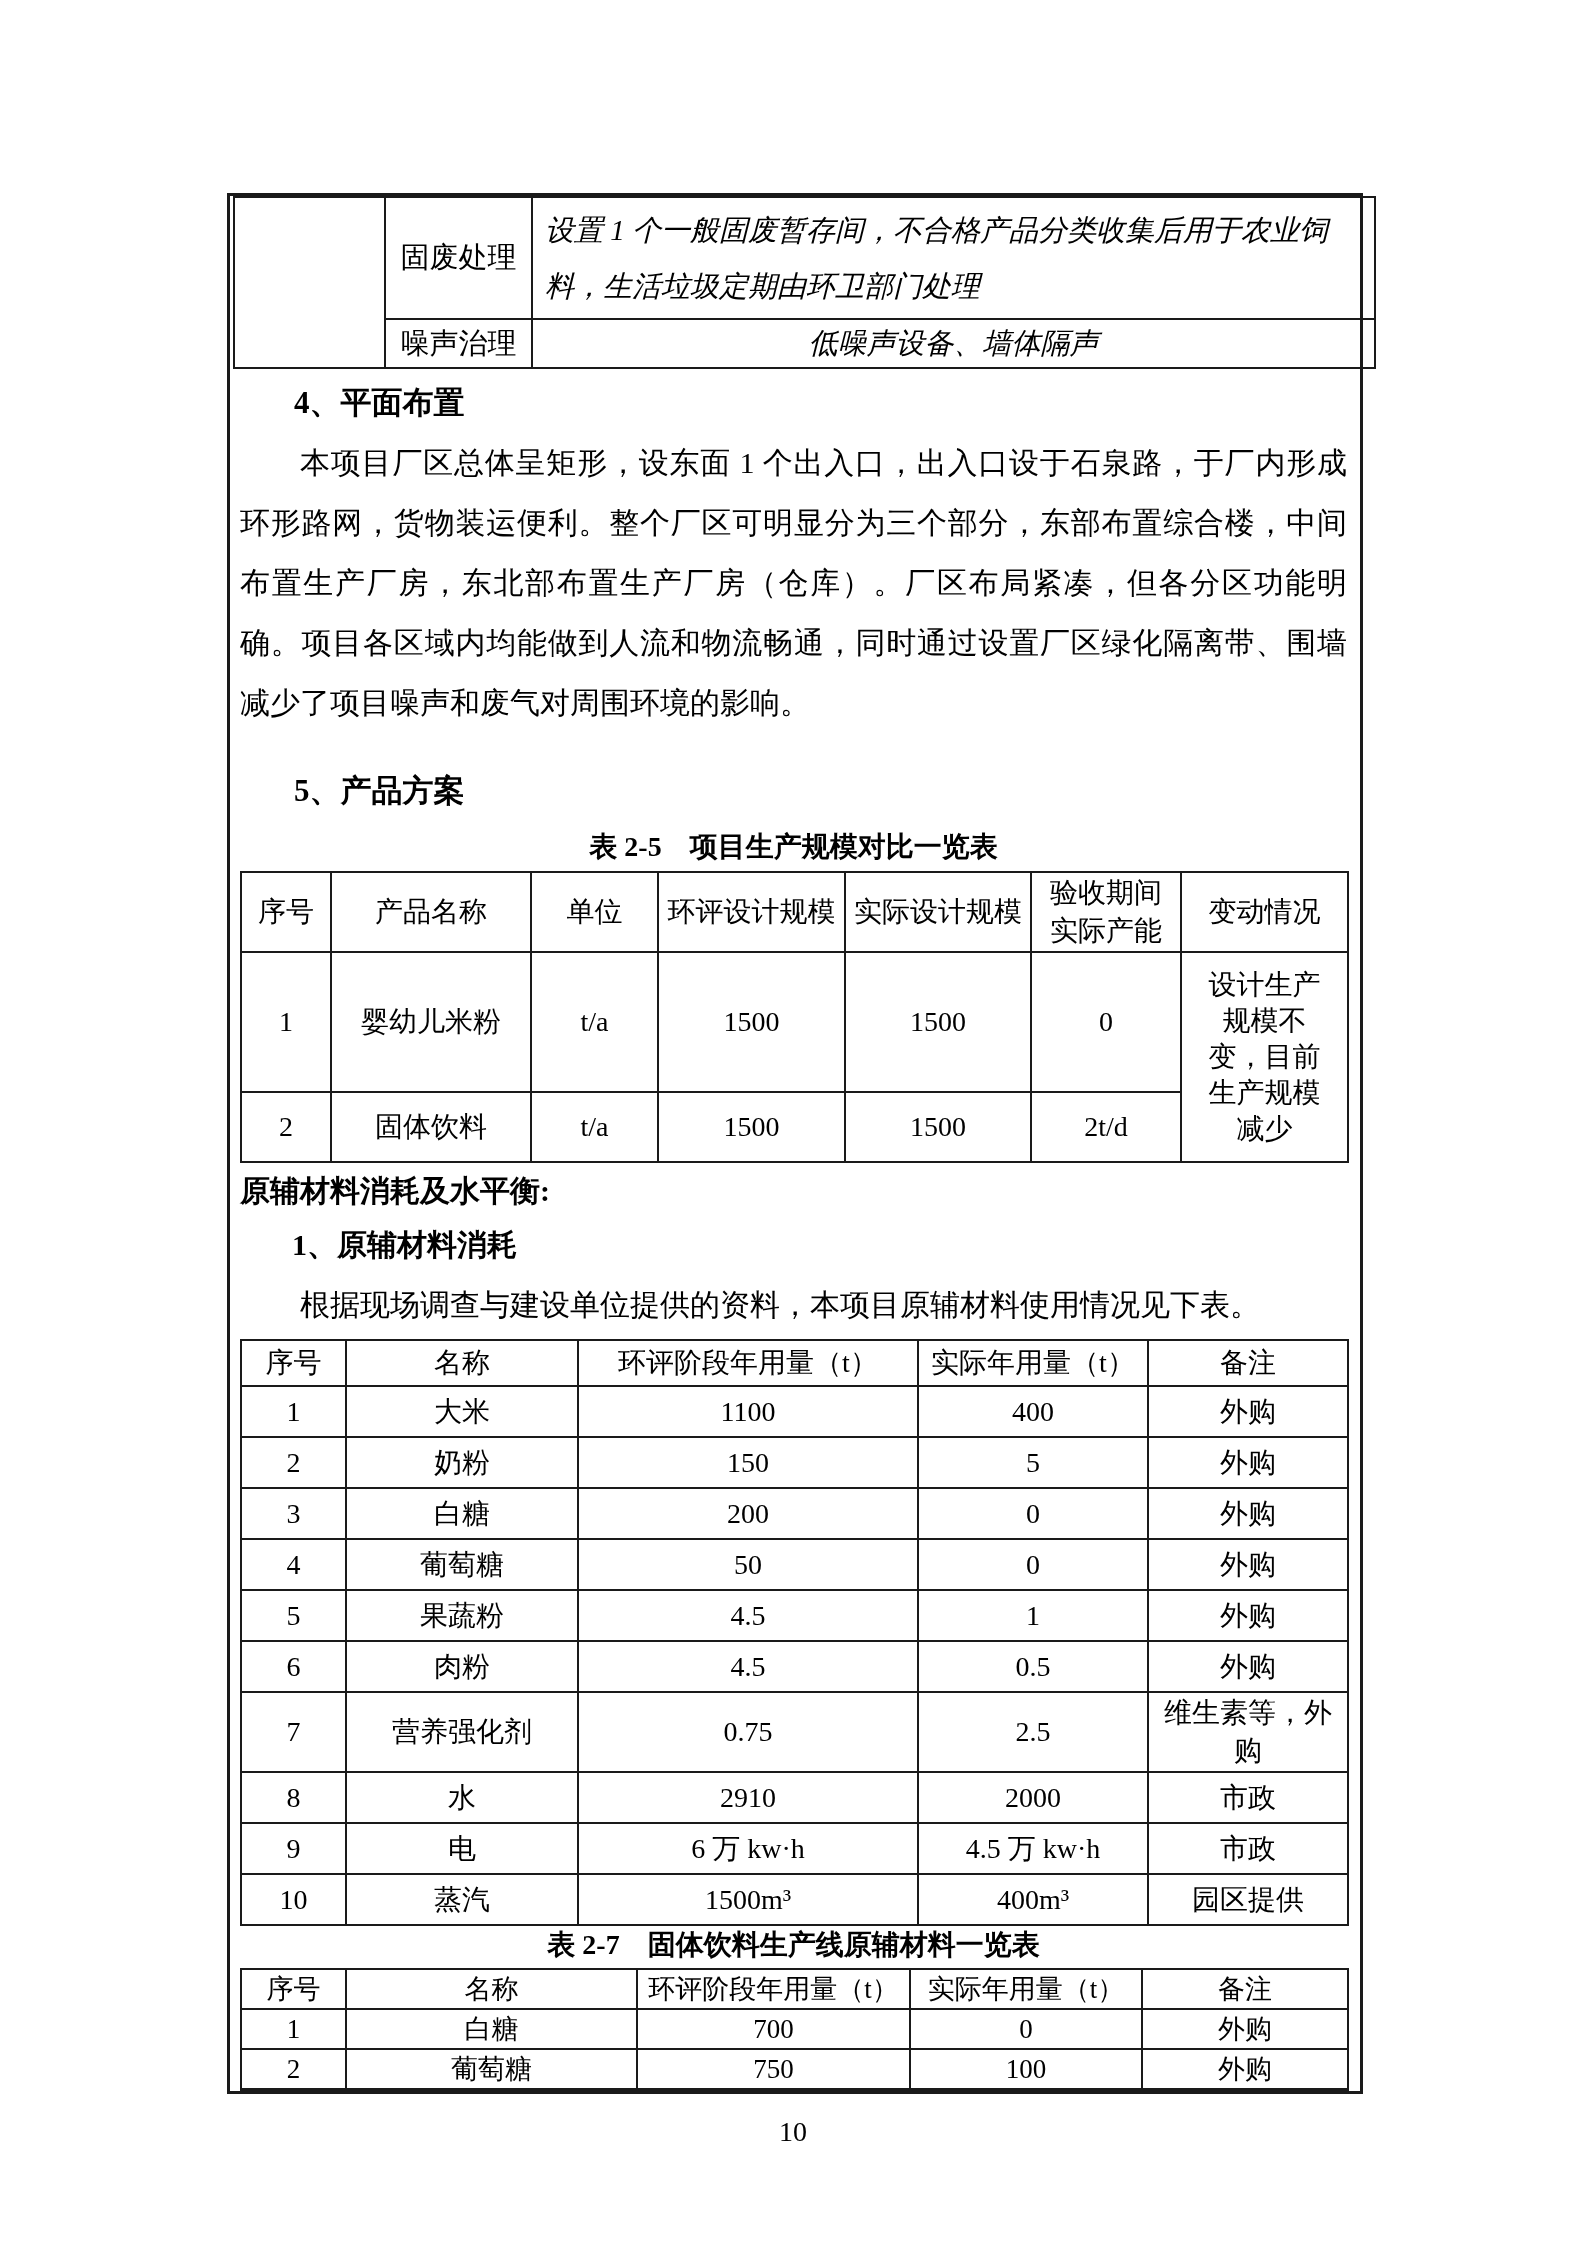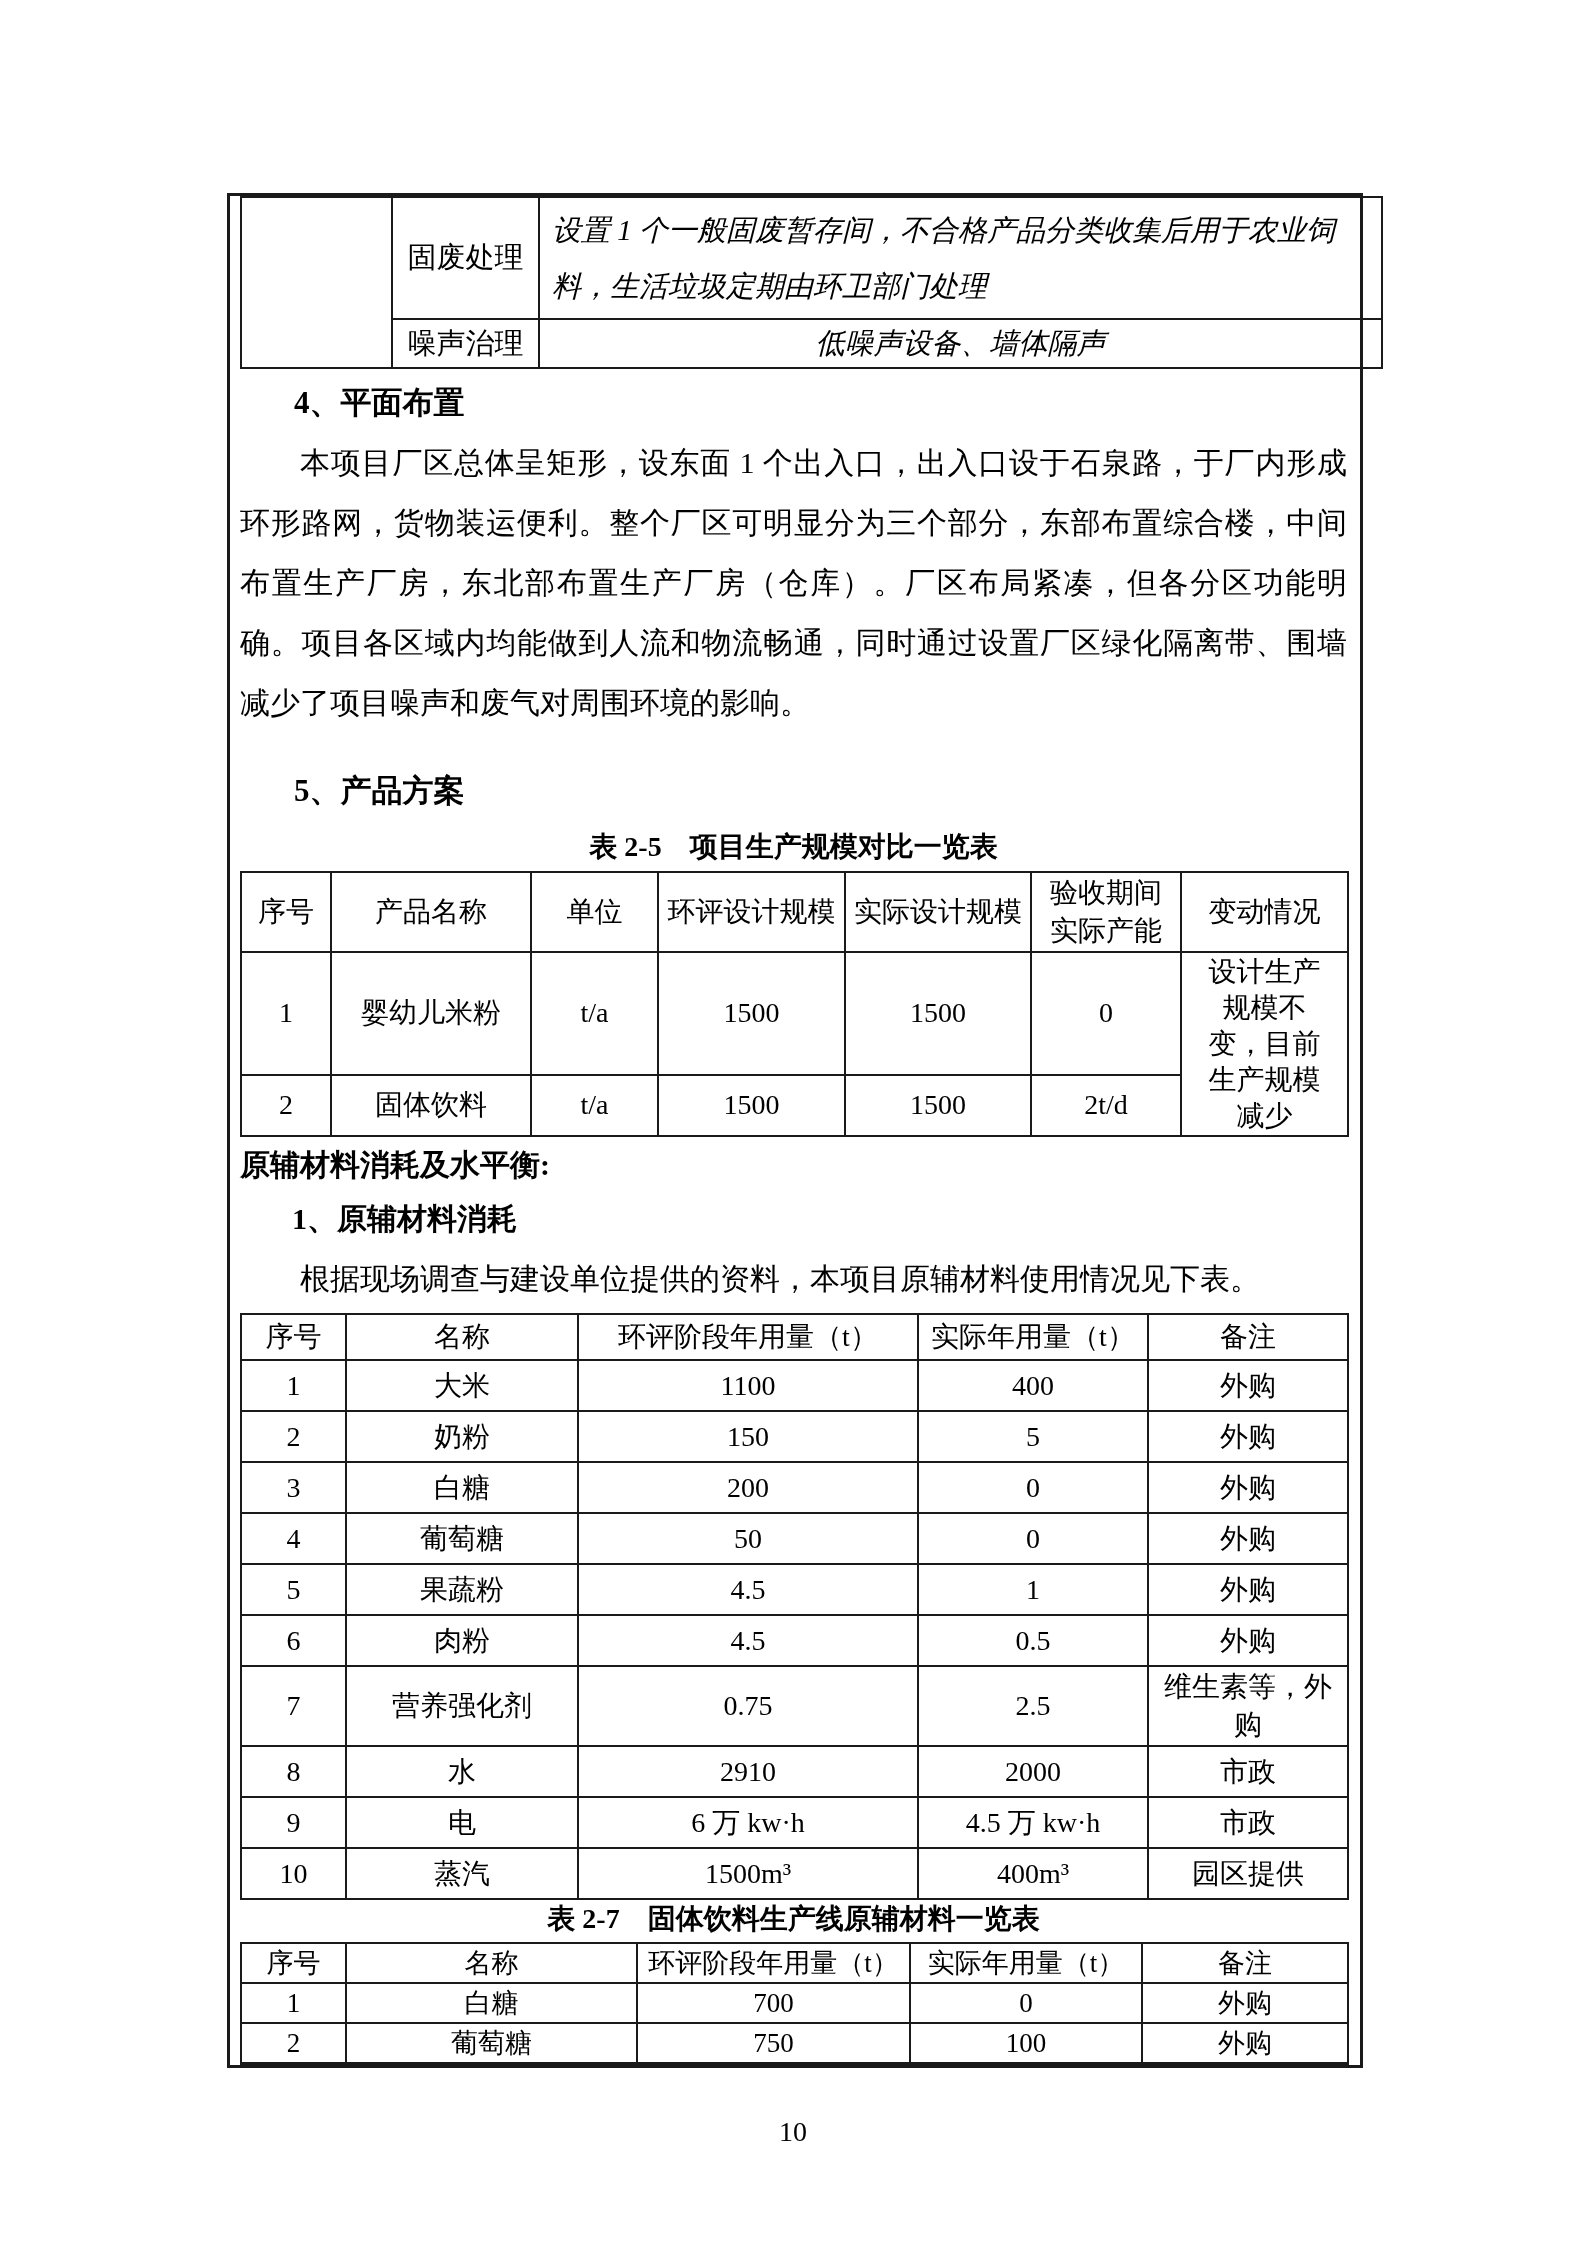--- a/index.html
+++ b/index.html
@@ -7,21 +7,21 @@
     width:1586px;height:2244px;position:relative;background:#ffffff;color:#000;
     font-family:"Liberation Serif","DejaVu Serif",serif;
     -webkit-font-smoothing:antialiased;
   }
   .frame{
     position:absolute;left:227px;top:193px;width:1136px;
     border:3px solid #1a1a1a;box-sizing:border-box;background:#fff;
   }
   
   table{border-collapse:collapse;table-layout:fixed;}
-  .t-top{margin-left:10px;width:1107px;}
+  .t-top{margin-left:3px;width:1107px;}
   .t-top td{border:2px solid #1a1a1a;font-size:29px;vertical-align:middle;}
   .t-top .c-blank{width:147px;}
   .t-top .c-label{width:143px;text-align:center;}
   .t-top .c-content{width:817px;font-style:italic;}
   .t-top .content-left{text-align:left;padding:2px 12px;line-height:56px;height:116px;}
   .t-top .content-center{text-align:center;height:45px;}
   
   .h-sec{margin:12px 12px 0 64px;font-size:31px;font-weight:bold;line-height:44px;}
   .h-sec.gap{margin-top:36px;}
   .para{
@@ -31,21 +31,21 @@
   .bold-line{margin:8px 0 12px 10px;font-size:30px;font-weight:bold;line-height:40px;}
   .h-sub{margin:10px 0 0 62px;font-size:30px;font-weight:bold;line-height:44px;}
   .caption{width:1107px;margin:14px 0 0 10px;text-align:center;font-weight:bold;font-size:28px;line-height:40px;}
   .caption.tight{margin-top:0;line-height:38px;}
   
   .dtable{margin:4px 0 0 10px;width:1107px;text-align:center;font-size:28px;border-radius:16px;}
   .dtable th,.dtable td{border:2px solid #1a1a1a;font-weight:normal;padding:1px 6px;vertical-align:middle;}
   .t25 tr.hdr{height:70px;}
   .t25 tr.r1{height:100px;}
   .t25 tr.r2{height:50px;}
-  .t25 .note-cell{padding:1px 20px;line-height:36px;}
+  .t25 .note-cell{padding:14px 20px;line-height:36px;}
   .t26 tr.hdr{height:46px;}
   .t26 tr.row{height:51px;}
   .t27{font-size:27px;}
   .t27 tr.hdr{height:40px;}
   .t27 tr.row{height:38px;}
   .t27{border-bottom:3px solid #1a1a1a;}
   
   .pageno{position:absolute;left:0;top:2116px;width:1586px;text-align:center;font-size:28px;}
 </style>
 </head>

